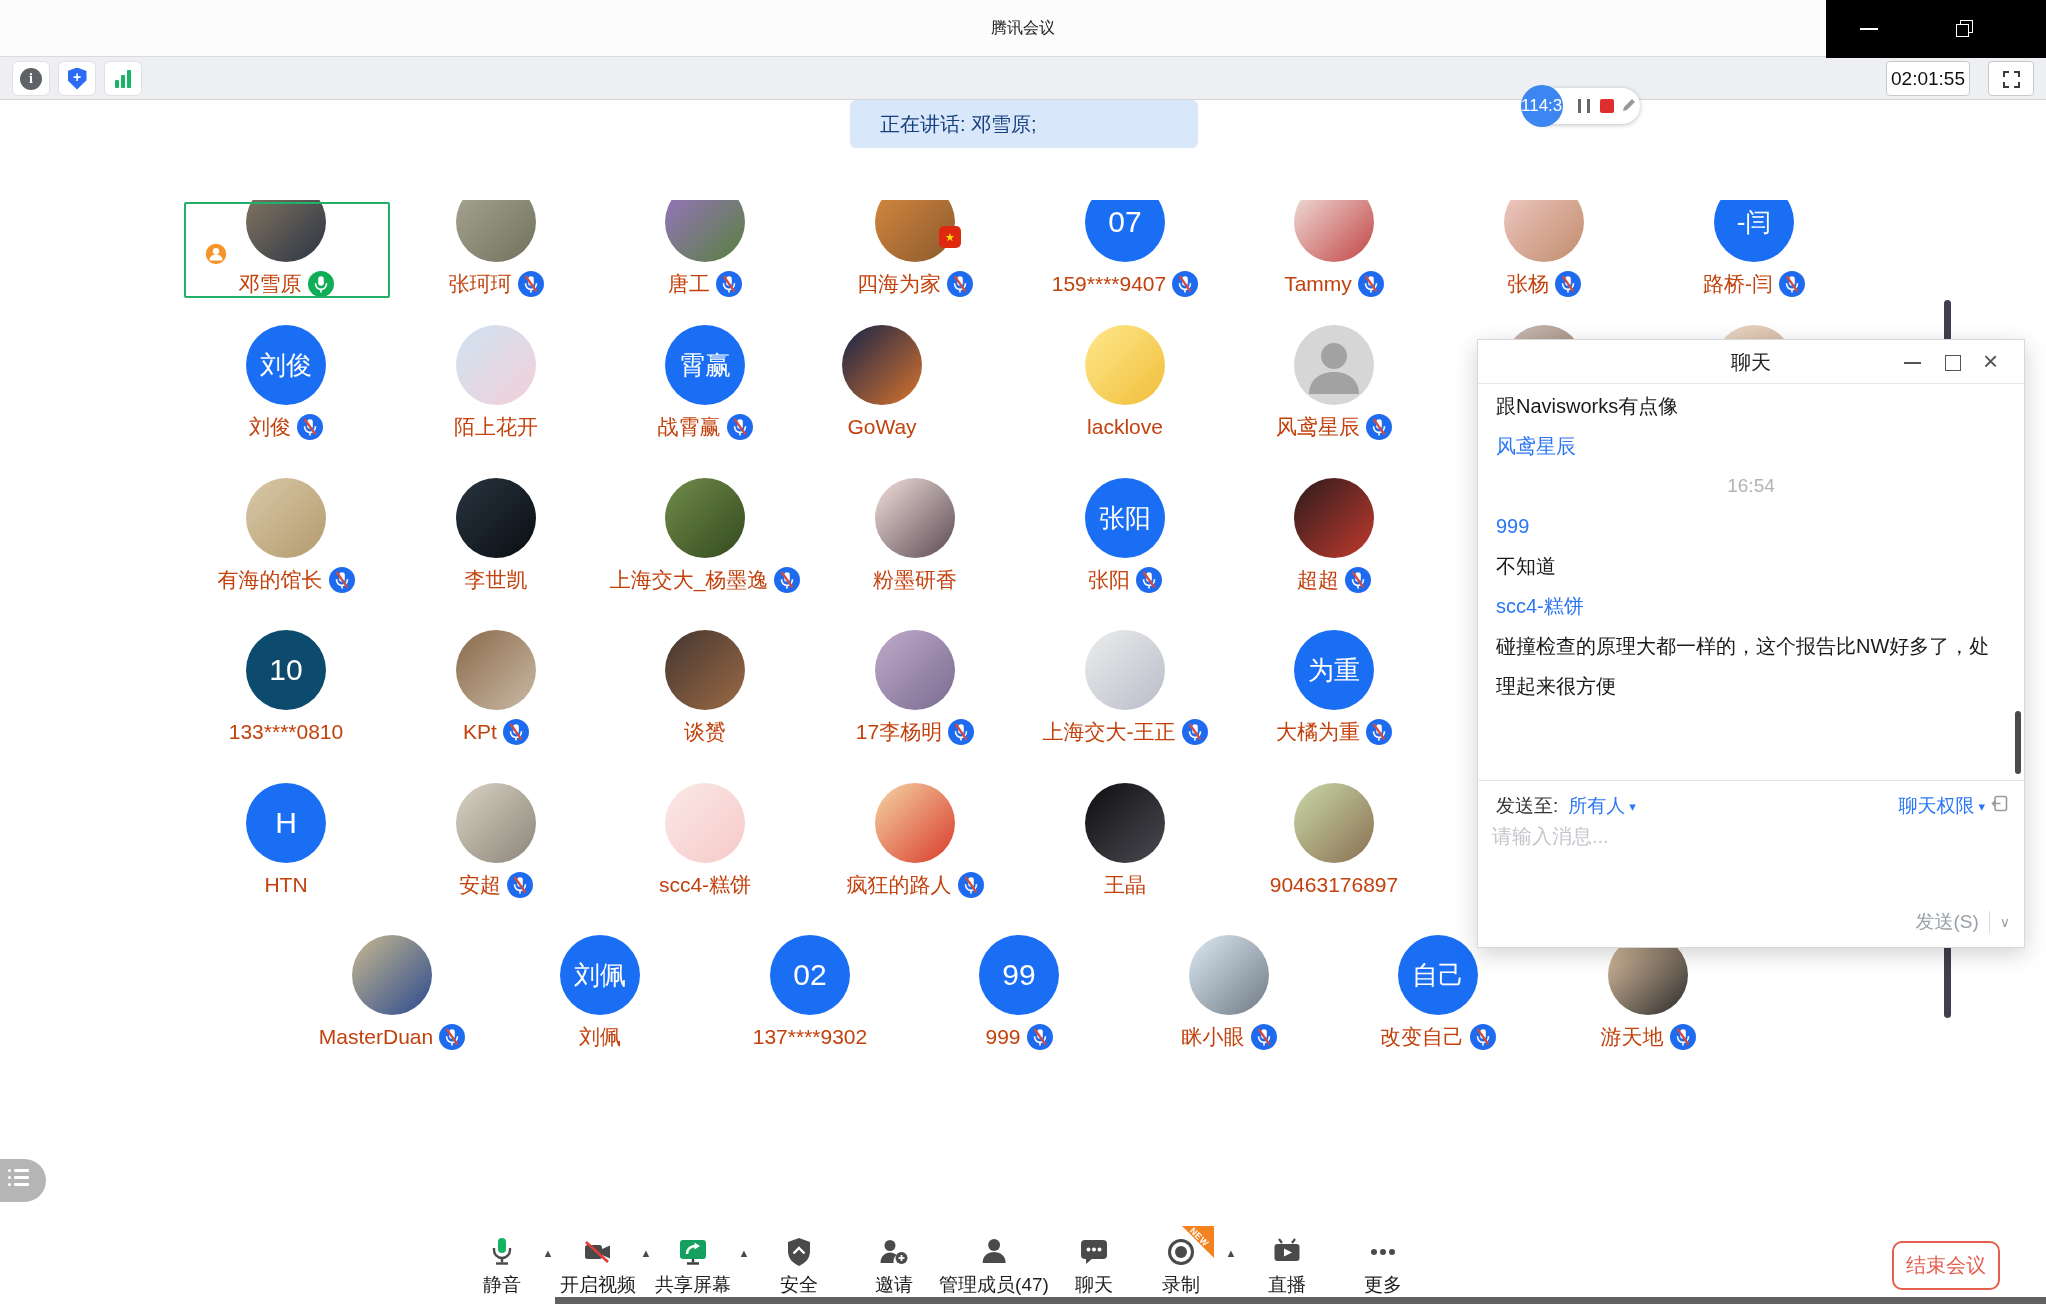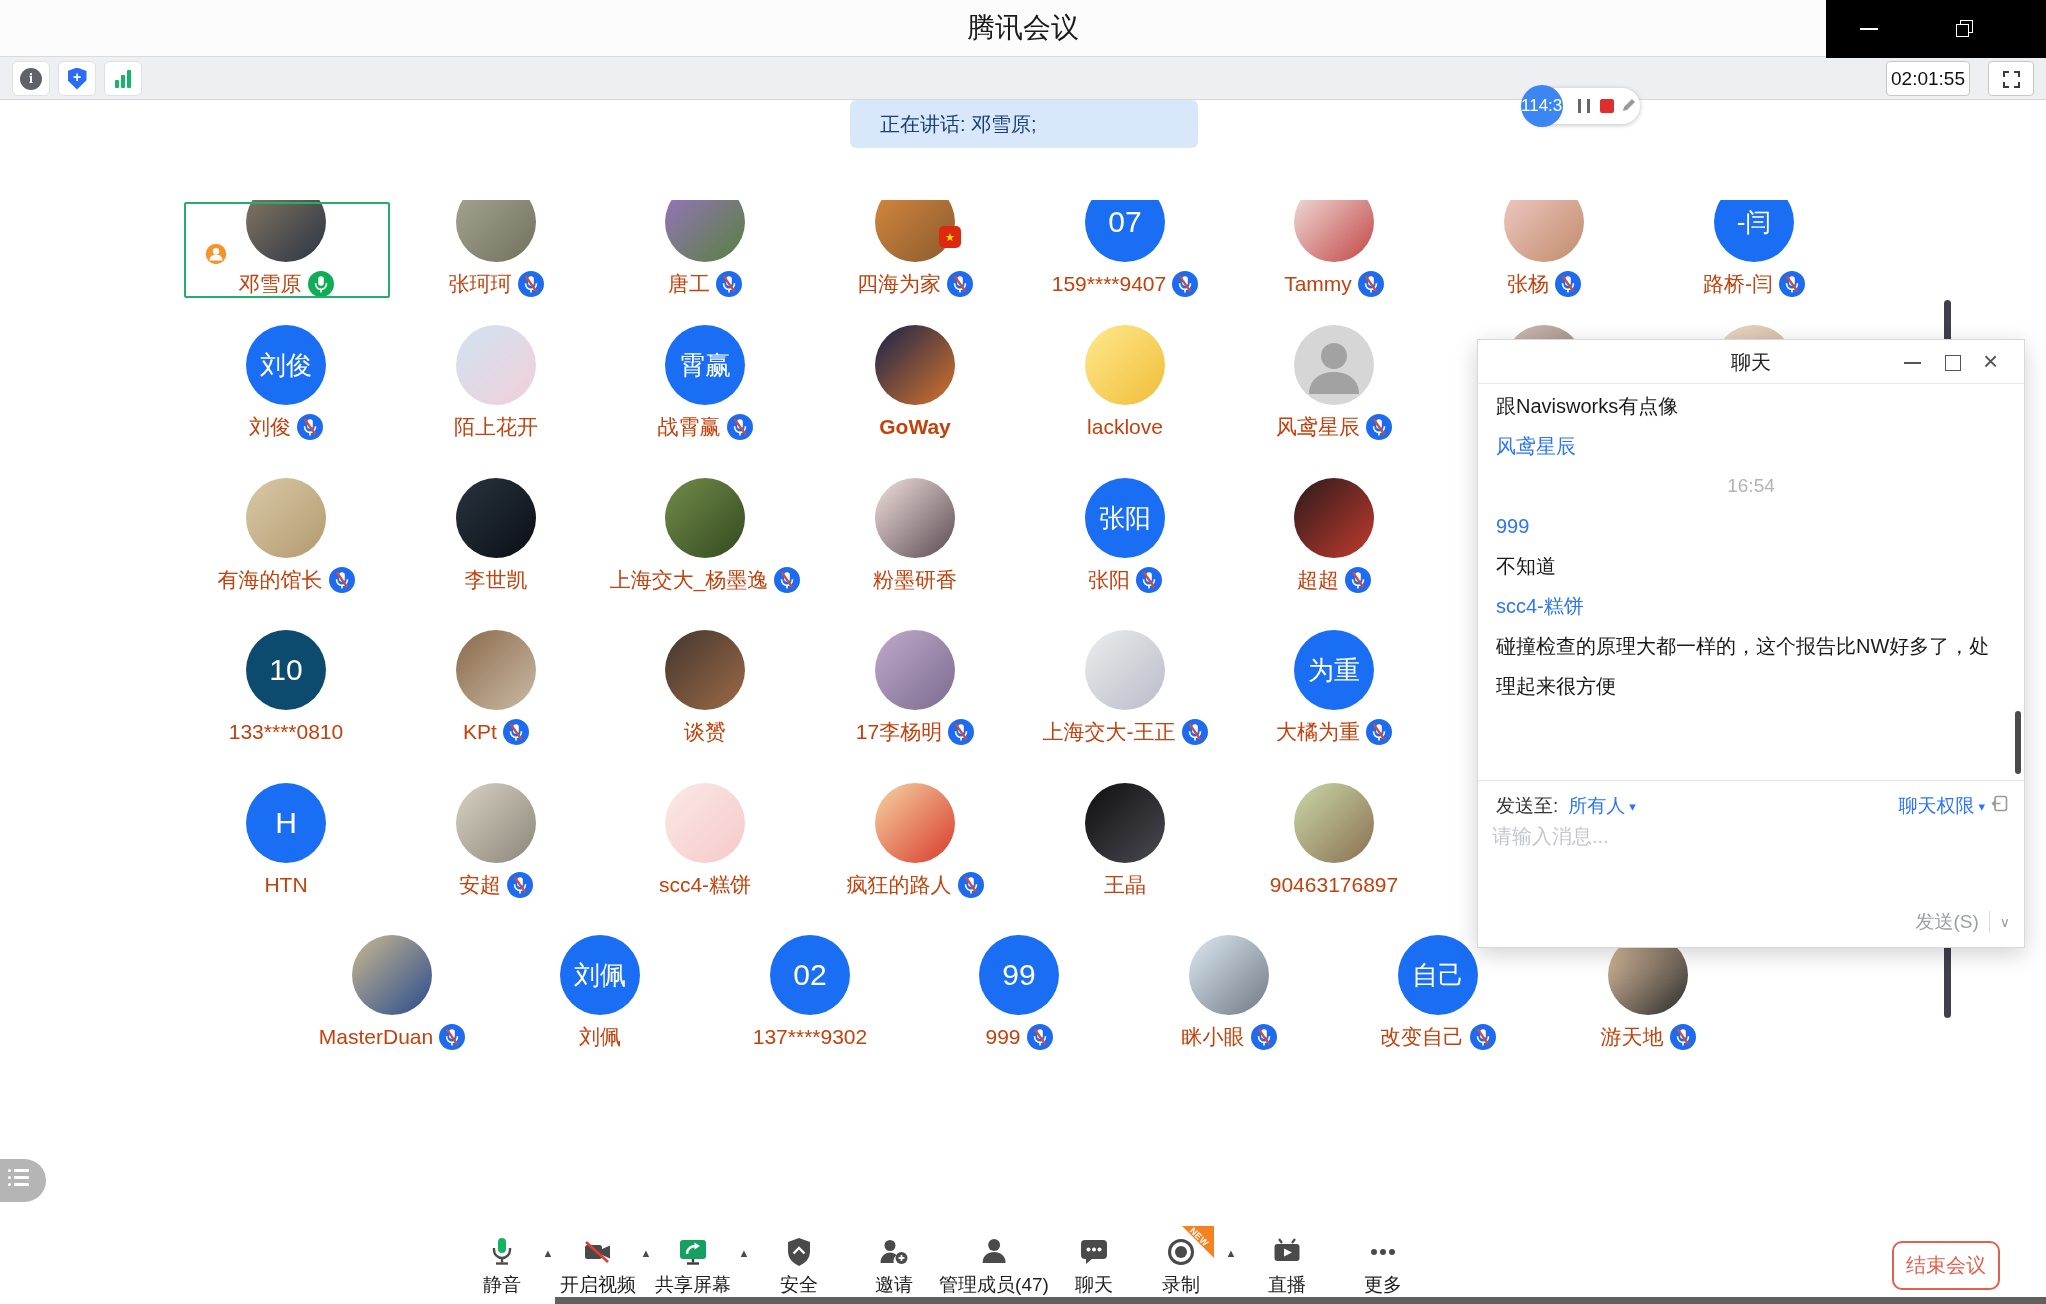--- a/index.html
+++ b/index.html
@@ -3,21 +3,21 @@
 <meta charset="utf-8">
 <style>
   * { margin:0; padding:0; box-sizing:border-box; }
   html,body { width:2046px; height:1304px; overflow:hidden; background:#fff;
     font-family:"Liberation Sans","DejaVu Sans",sans-serif; }
   #stage { position:relative; width:2046px; height:1304px; background:#fff; overflow:hidden; }
 
   
   .titlebar { position:absolute; left:0; top:0; width:2046px; height:56px; background:#fcfcfc; z-index:40; }
   .titlebar-text { position:absolute; left:0; right:0; top:0; height:56px; line-height:56px; text-align:center;
-    font-size:28px; color:#1a1a1a; }
+    font-size:16px; color:#1a1a1a; }
   .winbox { position:absolute; right:0; top:0; width:220px; height:58px; background:#000; z-index:45; }
   .win-min { position:absolute; left:34px; top:28px; width:18px; height:2px; background:#fff; cursor:pointer; }
   .win-restore { position:absolute; left:130px; top:20px; width:20px; height:20px; cursor:pointer; }
   .win-restore .sq1 { position:absolute; left:0; top:4px; width:13px; height:13px; border:1.8px solid #fff; background:#000; }
   .win-restore .sq2 { position:absolute; left:4px; top:0; width:13px; height:13px; border:1.8px solid #fff; }
   .subbar { position:absolute; left:0; top:56px; width:2046px; height:44px; background:#edeff2;
     border-top:1px solid #dadada; border-bottom:1px solid #d6d6d6; z-index:40; }
   .chip { position:absolute; top:4px; width:38px; height:35px; background:#fff; border:1px solid #e1e1e1;
     border-radius:6px; display:flex; align-items:center; justify-content:center; cursor:pointer; }
   .chip-info { left:12px; }
@@ -372,21 +372,21 @@
             <svg width="26" height="26" viewBox="0 0 26 26">
               <circle cx="13" cy="13" r="13" fill="#1f6bf0"></circle>
               <rect x="10.2" y="5.2" width="5.6" height="9.6" rx="2.8" fill="#fff"></rect>
               <path d="M7.6 12.2 v0.8 a5.4 5.4 0 0 0 10.8 0 v-0.8" fill="none" stroke="#fff" stroke-width="1.6"></path>
               <line x1="13" y1="18.8" x2="13" y2="21.4" stroke="#fff" stroke-width="1.6"></line>
               <line x1="7.5" y1="5" x2="18.5" y2="20.5" stroke="#d04a3f" stroke-width="2.2"></line>
             </svg>
           </span>
         </div>
       </div>
-      <div class="tile" style="left: 815px; top: 325px; font-weight: bold;">
+      <div class="tile" style="left: 782px; top: 325px;">
         <div class="av-clip" style="height: 80px;">
           <div class="avatar" style="background: linear-gradient(135deg, rgb(22, 35, 74), rgb(216, 116, 44));"></div>
         </div>
         <div class="name-row">
           <span class="pname">GoWay</span>
         </div>
       </div>
       <div class="tile" style="left: 1025px; top: 325px;">
         <div class="av-clip" style="height: 80px;">
           <div class="avatar" style="background: linear-gradient(135deg, rgb(255, 233, 143), rgb(240, 189, 56));"></div>

